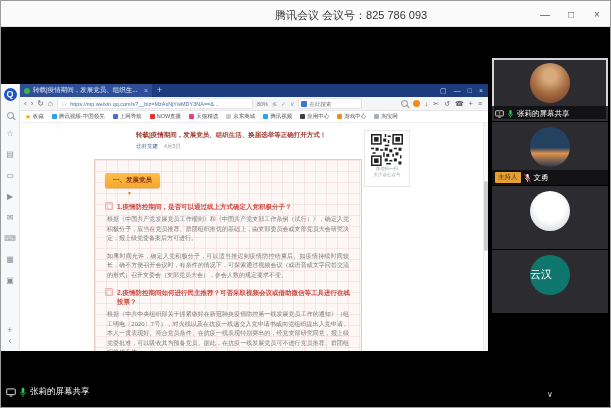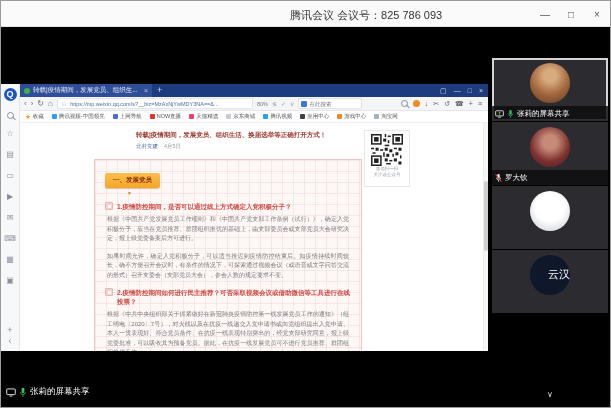--- a/index.html
+++ b/index.html
@@ -2,21 +2,21 @@
 <html><head>
 <meta charset="utf-8">
 <style>
   * { margin:0; padding:0; box-sizing:border-box; }
   html,body { background:#555; }
   body { font-family:"Liberation Sans", sans-serif; }
   .app { position:relative; width:611px; height:408px; background:#000; border:1px solid #9b9b9b; overflow:hidden; }
 
   
   .titlebar { position:absolute; top:0; left:0; right:0; height:26px; background:#fafafa; border-bottom:1px solid #e3e3e3; }
-  .titlebar .title { position:absolute; left:289px; top:7px; font-size:11px; color:#333; }
+  .titlebar .title { position:absolute; left:274px; top:7px; font-size:11px; color:#333; }
   .win-controls { position:absolute; right:6px; top:0; height:26px; display:flex; align-items:center; gap:12px; color:#555; font-size:10px; }
   .win-controls span { width:14px; text-align:center; cursor:default; }
 
   
   .stage { position:absolute; top:26px; left:0; right:0; bottom:0; background:#000; }
 
   
   .browser { position:absolute; left:0; top:57px; width:487px; height:267px; background:#fff; }
   .b-sidebar { position:absolute; left:0; top:0; width:19px; height:100%; background:#f7f8fa; border-right:1px solid #e4e6ea; display:flex; flex-direction:column; align-items:center; }
   .q-logo { width:13px; height:13px; margin-top:4px; border-radius:50%; background:#1d53c8; color:#fff; font-size:9px; font-weight:bold; text-align:center; line-height:13px; }
@@ -79,21 +79,21 @@
   
   .panel { position:absolute; left:491px; top:31px; width:116px; }
   .tile { position:relative; height:64px; background:#2c2c30; border-bottom:1px solid #000; }
   .tile.sel { box-shadow:inset 0 0 0 2px #d4d4d4; }
   .vid { height:49px; display:flex; align-items:center; justify-content:center; }
   .avatar { width:40px; height:40px; border-radius:50%; }
   .a0 { background:radial-gradient(circle at 50% 32%, #d8ab7e 0 18%, #a4683f 55%, #5f3a26 100%); }
   .a1 { background:linear-gradient(180deg,#24415f 0 52%, #e0924c 66%, #27374d 100%); }
   .a2 { background:radial-gradient(circle at 50% 38%, #c58b76 0 22%, #7e2f2f 60%, #481d20 100%); }
   .a3 { background:radial-gradient(circle at 50% 40%, #ffffff 0 45%, #dfe2e6 75%, #b9bcc4 100%); }
-  .a4 { background:#0f172a; display:flex; align-items:center; justify-content:flex-end; color:#fff; font-size:11px; }
+  .a4 { background:#0f766e; display:flex; align-items:center; justify-content:flex-start; color:#fff; font-size:11px; }
   .nbar { position:absolute; left:0; right:0; bottom:0; height:15px; background:rgba(12,12,16,.82); display:flex; align-items:center; gap:3px; padding:0 3px; color:#fff; font-size:7.5px; white-space:nowrap; overflow:hidden; }
   .host-badge { background:#e69f35; color:#3c2600; font-size:6.5px; padding:1px 3px; border-radius:1px; flex:0 0 auto; }
   .panel-more { position:absolute; left:0; right:0; top:332px; text-align:center; color:#ddd; font-size:8px; text-shadow:0 0 2px #000; }
 
   
   .pill { position:absolute; left:5px; top:359px; display:flex; align-items:center; gap:3px; color:#fff; font-size:8.5px; }
 </style>
 </head>
 <body>
 
@@ -306,35 +306,36 @@
           </svg>
           <svg width="7" height="10" viewBox="0 0 12 16">
             <rect x="4" y="1" width="4" height="8" rx="2" fill="#34c759"></rect>
             <path d="M2.5 7.5a3.5 3.5 0 0 0 7 0" fill="none" stroke="#34c759" stroke-width="1.2"></path>
             <line x1="6" y1="11.5" x2="6" y2="14.5" stroke="#34c759" stroke-width="1.2"></line>
           </svg>
           <span>张莉的屏幕共享</span>
         </div>
       </div>
 
-
       <div class="tile">
         <div class="vid">
-            <div class="avatar a2"></div>
+            <div class="avatar a1"></div>
           </div>
         <div class="nbar">
+          <span class="host-badge">主持人</span>
           <svg width="7" height="10" viewBox="0 0 12 16">
             <rect x="4" y="1" width="4" height="8" rx="2" fill="#fff"></rect>
             <path d="M2.5 7.5a3.5 3.5 0 0 0 7 0" fill="none" stroke="#fff" stroke-width="1.2"></path>
             <line x1="6" y1="11.5" x2="6" y2="14.5" stroke="#fff" stroke-width="1.2"></line>
             <line x1="1" y1="1.5" x2="11" y2="14.5" stroke="#e64340" stroke-width="1.8"></line>
           </svg>
-          <span>罗大钦</span>
-        </div>
-      </div>
+          <span>文勇</span>
+        </div>
+      </div>
+
 
       <div class="tile">
         <div class="vid">
             <div class="avatar a3"></div>
           </div>
       </div>
 
       <div class="tile">
         <div class="vid">
             <div class="avatar a4">

